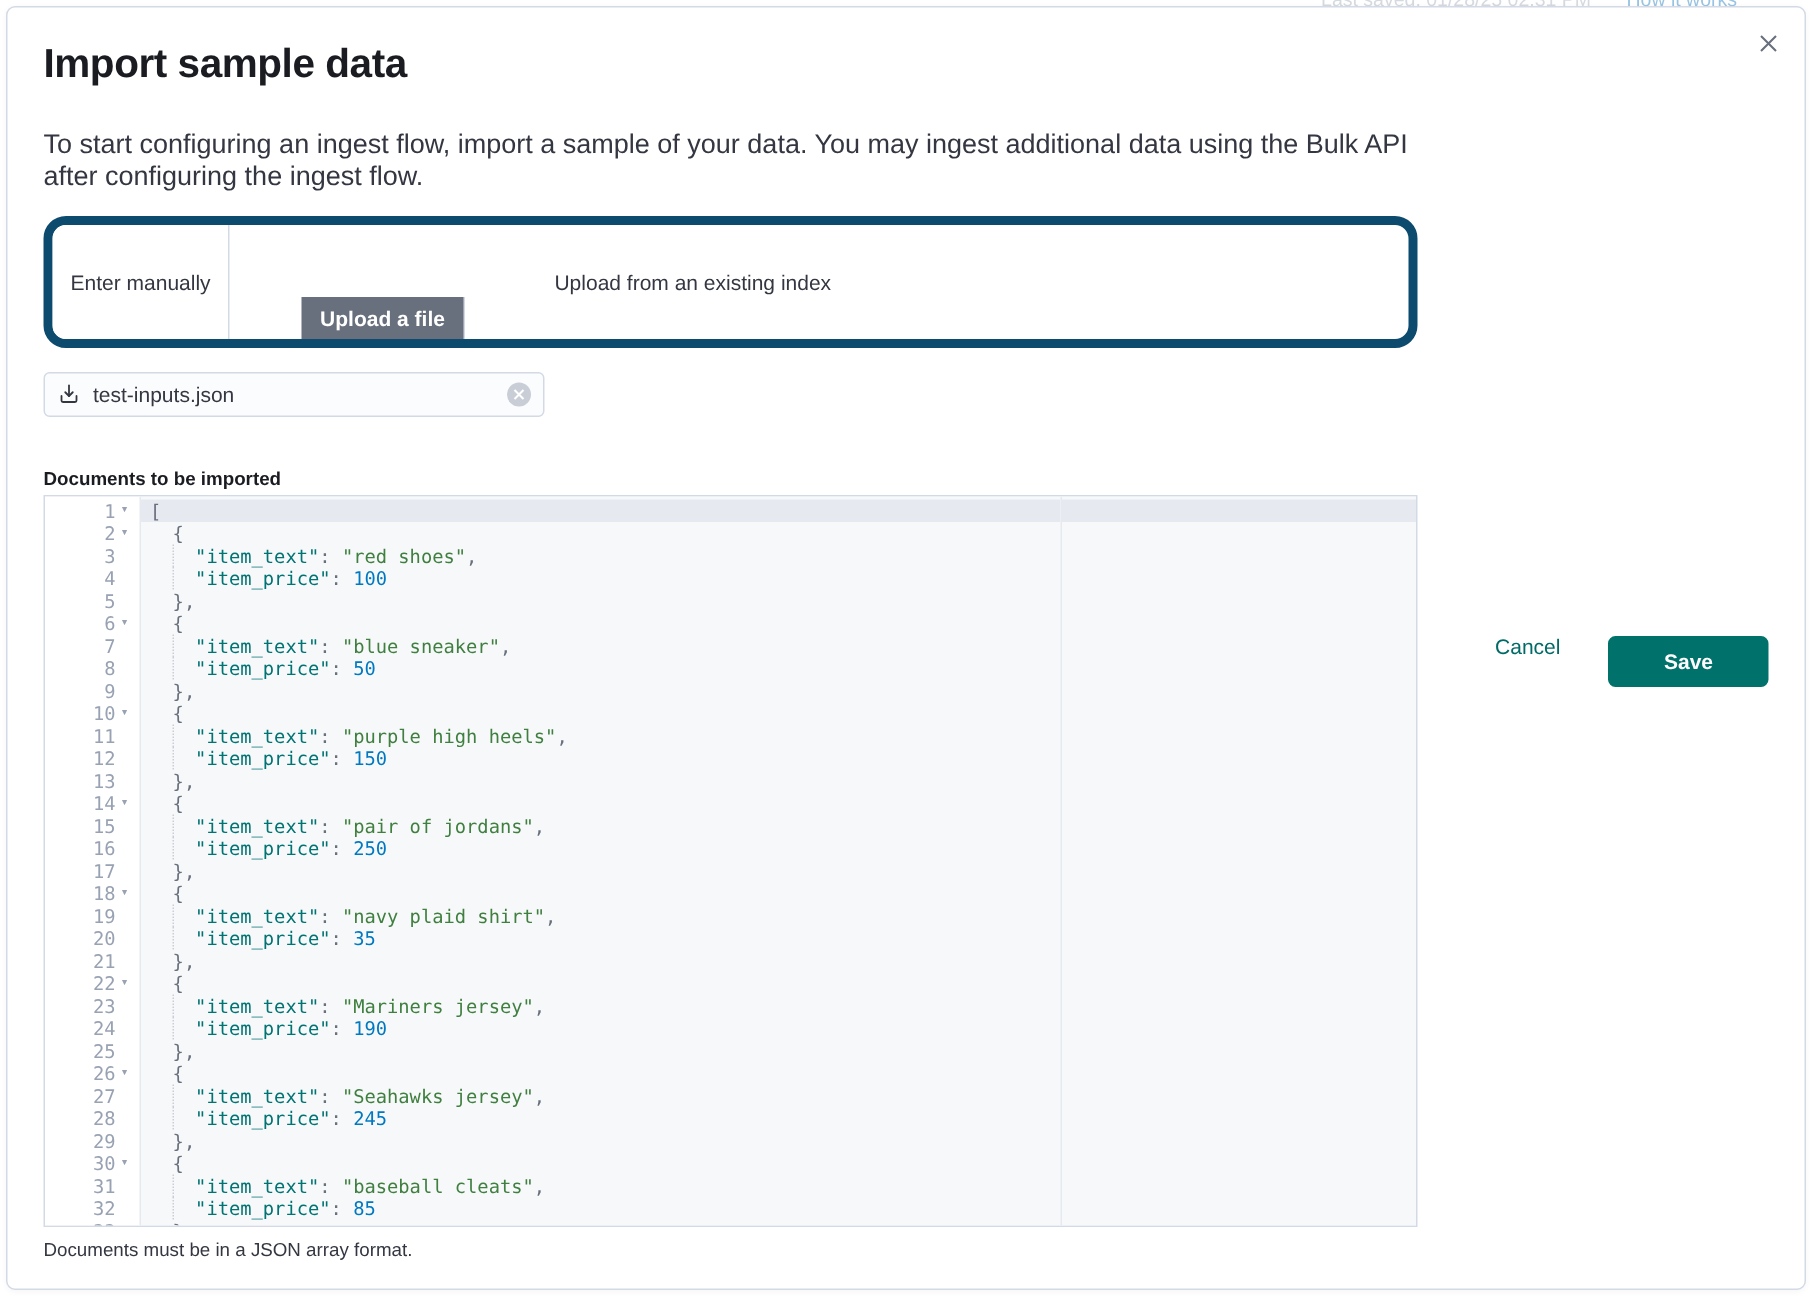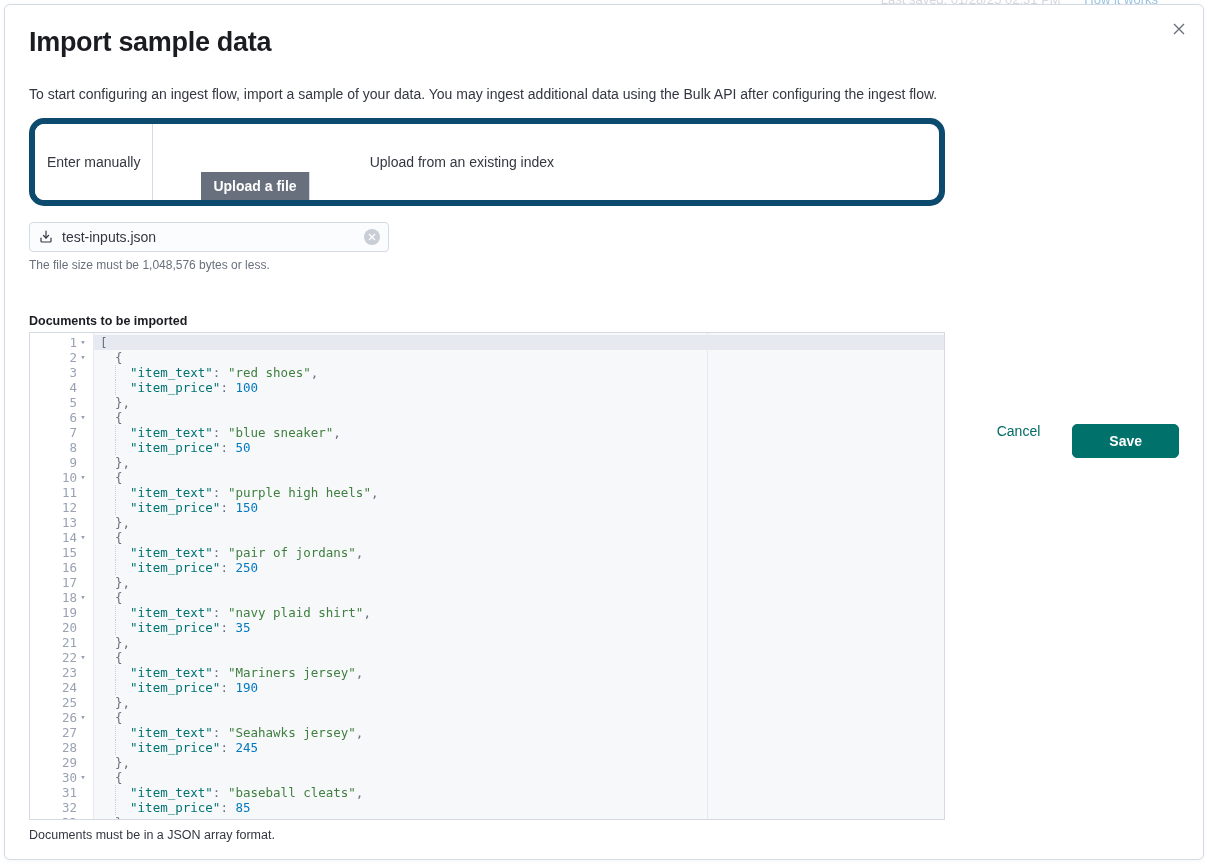--- a/index.html
+++ b/index.html
@@ -56,21 +56,21 @@
   }
   .title {
     font-size: 27px;
     font-weight: 600;
     letter-spacing: -0.3px;
     color: #1a1c21;
     margin-bottom: 28px;
     font-stretch: semi-condensed;
   }
   .intro {
-    font-size: 14px;
+    font-size: 18px;
     color: #343741;
     margin-bottom: 16px;
   }
   .tabs {
     display: inline-flex;
     border: 6px solid #0c4a6e;
     border-radius: 15px;
     overflow: hidden;
     margin-bottom: 16px;
     gap: 48px;
@@ -87,21 +87,21 @@
   .tab:last-child { border-right: none; }
   .tab.selected {
     background: #69707d;
     color: #fff;
     font-weight: 600;
     margin-top: 48px;
   }
   .file-row {
     display: flex;
     align-items: center;
-    width: 360px;
+    width: 334px;
     height: 30px;
     border: 1px solid #d3dae6;
     border-radius: 4px;
     background: #fbfcfd;
     padding: 0 8px;
     gap: 8px;
     margin-bottom: 6px;
   }
   .file-row svg { flex: 0 0 auto; }
   .file-name {
@@ -262,21 +262,20 @@
         <path d="M8 2 v7"></path>
         <path d="M5.5 6.5 L8 9 L10.5 6.5"></path>
       </svg>
       <span class="file-name">test-inputs.json</span>
       <button class="clear-file">
         <svg width="8" height="8" viewBox="0 0 8 8" fill="none" stroke-width="1.4">
             <path d="M1 1 L7 7 M7 1 L1 7"></path>
           </svg>
       </button>
     </div>
-    <div class="helper">The file size must be 1,048,576 bytes or less.</div>
 
     <div class="section-label">Documents to be imported</div>
 
     <div class="editor-wrap">
       <div class="gutter" id="gutter">
           <div class="gln">
             <span>1</span>
             <span class="fold">▾</span>
           </div>
           <div class="gln">

